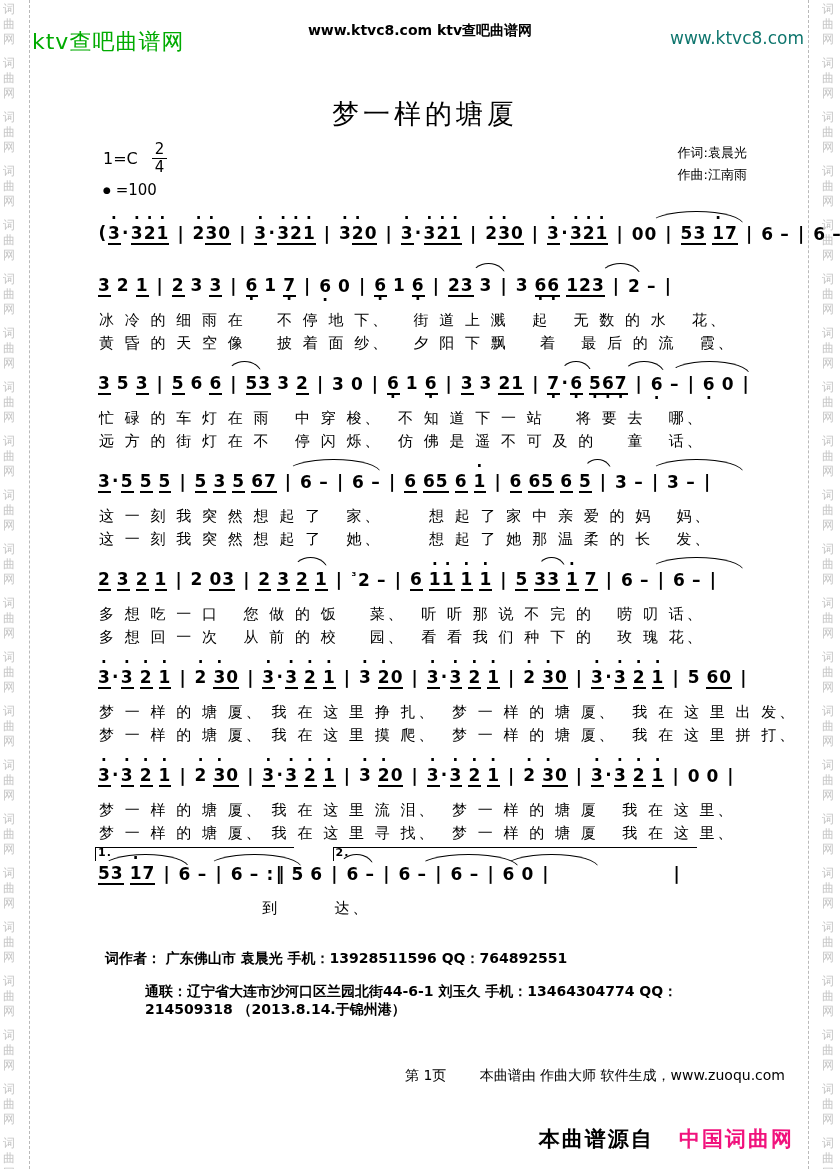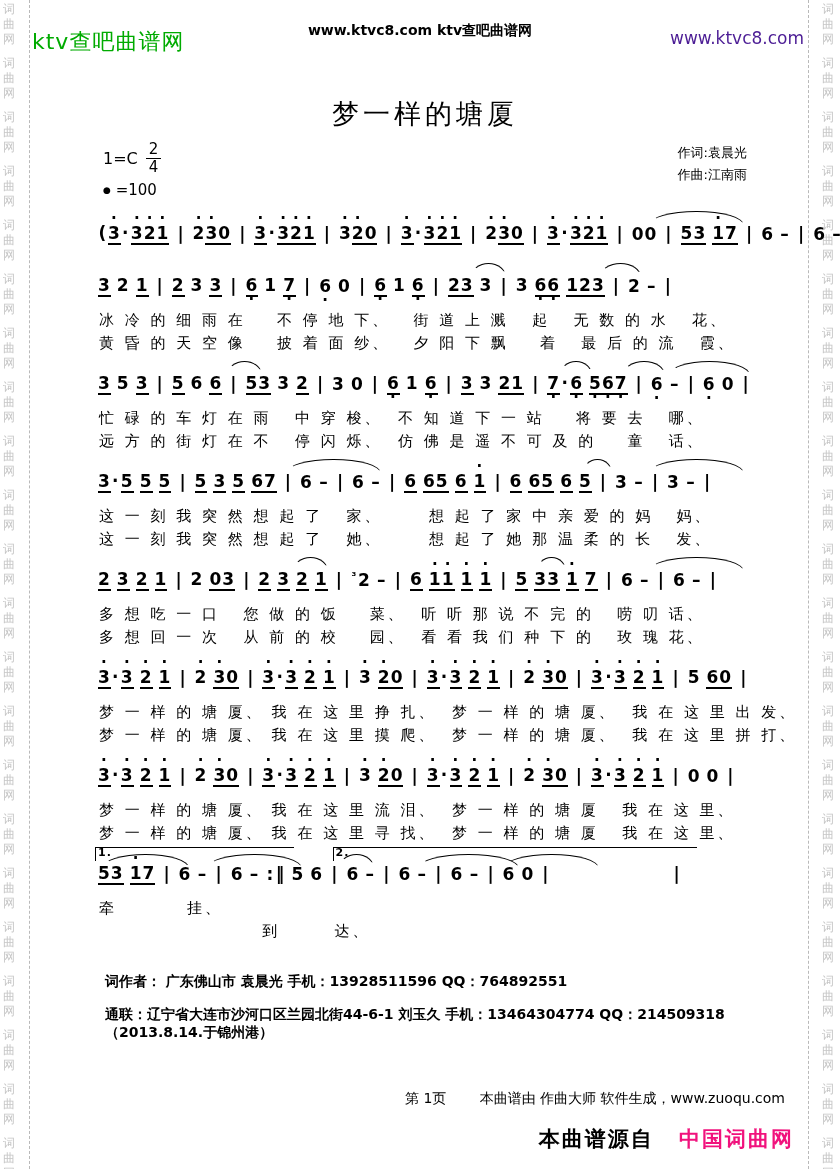--- a/index.html
+++ b/index.html
@@ -16,21 +16,21 @@
   .strip-ch{font-size:12px;line-height:15px;color:#c6c6c6;}
   
   .hdr-left{position:absolute;left:32px;top:27px;font-size:22px;letter-spacing:1px;}
   .hdr-center{position:absolute;left:0;right:0;top:22px;text-align:center;font-size:14px;font-weight:bold;}
   .hdr-right{position:absolute;right:36px;top:28px;font-size:17px;}
   
   .sheet{position:absolute;left:95px;top:86px;width:660px;}
   .title{text-align:center;font-size:27px;letter-spacing:4px;margin:10px 0 10px;}
   .meta{display:flex;justify-content:space-between;align-items:flex-start;height:66px;margin-bottom:2px;}
   .keyblock{font-size:16px;padding-left:8px;}
-  .keyrow{display:flex;align-items:center;gap:8px;}
+  .keyrow{display:flex;align-items:center;gap:14px;}
   .frac{display:inline-block;text-align:center;line-height:1;font-size:15px;}
   .frac .num{padding:0 3px 1px;border-bottom:1px solid #000;}
   .frac .den{padding-top:1px;}
   .temporow{margin-top:6px;font-size:15px;}
   .tempodot{font-size:9px;vertical-align:2px;}
   .credits{text-align:left;font-size:13px;line-height:22px;padding-right:8px;}
   
   .system{margin-bottom:5px;}
   .notes{position:relative;height:47px;display:flex;align-items:center;
          font-weight:bold;font-size:17px;letter-spacing:1px;white-space:nowrap;}
@@ -42,21 +42,21 @@
   .n.lo::after{content:"·";position:absolute;left:0;right:0;bottom:-13px;text-align:center;font-size:15px;}
   .n.g{font-size:11px;vertical-align:6px;min-width:7px;}
   .sp{display:inline-block;width:6px;}
   .arc{position:absolute;top:1px;height:12px;border:1px solid transparent;
        border-top:1.5px solid #000;border-radius:50% 50% 0 0 / 100% 100% 0 0;}
   .volta{position:absolute;top:-3px;height:13px;border-top:1px solid #000;border-left:1px solid #000;}
   .volta i{position:absolute;left:2px;top:-2px;font-style:normal;font-size:11px;font-weight:bold;}
   .lyr{font-size:15px;line-height:23px;letter-spacing:3px;white-space:pre;padding-left:4px;}
   
   .contact{margin-top:30px;font-size:14px;font-weight:bold;padding-left:10px;}
-  .contact .c2{margin-top:15px;}
+  .contact .c2{margin-top:15px;margin-left:40px;}
   .footer{margin-top:48px;display:flex;font-size:14px;font-weight:normal;}
   .footer .pageno{margin-left:310px;}
   .footer .gen{margin-left:auto;margin-right:-30px;}
   .branding{position:absolute;right:46px;bottom:16px;font-size:21px;font-weight:bold;letter-spacing:2px;margin-top:48px;}
   .branding .site{margin-left:16px;}
 </style>
 </head>
 <body>
 
 <div class="strip left">
@@ -283,21 +283,21 @@
       <div class="strip-group">
         <div class="strip-ch">词</div>
         <div class="strip-ch">曲</div>
         <div class="strip-ch">网</div>
       </div>
     </div>
   </div>
 
 <div class="hdr-left" style="color: rgb(0, 171, 0);">ktv查吧曲谱网</div>
 <div class="hdr-center">www.ktvc8.com ktv查吧曲谱网</div>
-<div class="hdr-right" style="color: #4c1d95;">www.ktvc8.com</div>
+<div class="hdr-right" style="color: #0f766e;">www.ktvc8.com</div>
 
 <div class="sheet">
   <div class="title">梦一样的塘厦</div>
 
   <div class="meta">
     <div class="keyblock">
       <div class="keyrow">
         <span>1=C</span>
         <span class="frac">
           <div class="num">2</div>
@@ -518,21 +518,20 @@
         <span class="bar">|</span>
         <span class="measure"><span class="n">6</span><span class="sp"></span><span class="n">–</span></span>
         <span class="bar">|</span>
         <span class="measure"><span class="n">6</span><span class="sp"></span><span class="n">–</span></span>
         <span class="bar">|</span>
         <span class="measure"><span class="n">6</span><span class="sp"></span><span class="n">0</span></span>
         <span class="bar">|</span>
         <span class="measure"><span class="sp"></span><span class="sp"></span><span class="sp"></span><span class="sp"></span><span class="sp"></span><span class="sp"></span><span class="sp"></span><span class="sp"></span><span class="sp"></span><span class="sp"></span><span class="sp"></span><span class="sp"></span><span class="sp"></span><span class="sp"></span><span class="sp"></span><span class="sp"></span><span class="sp"></span><span class="sp"></span></span>
         <span class="bar">|</span>
       </div>
-    <div class="lyr">牵         挂、</div>
     <div class="lyr">                     到       达、</div>
   </div>
 
   <div class="contact">
     <div class="c1">词作者： 广东佛山市   袁晨光   手机：13928511596    QQ：764892551</div>
     <div class="c2">通联：辽宁省大连市沙河口区兰园北街44-6-1 刘玉久  手机：13464304774  QQ：214509318 （2013.8.14.于锦州港）</div>
   </div>
 
   <div class="footer">
     <div class="pageno">第 1页</div>

